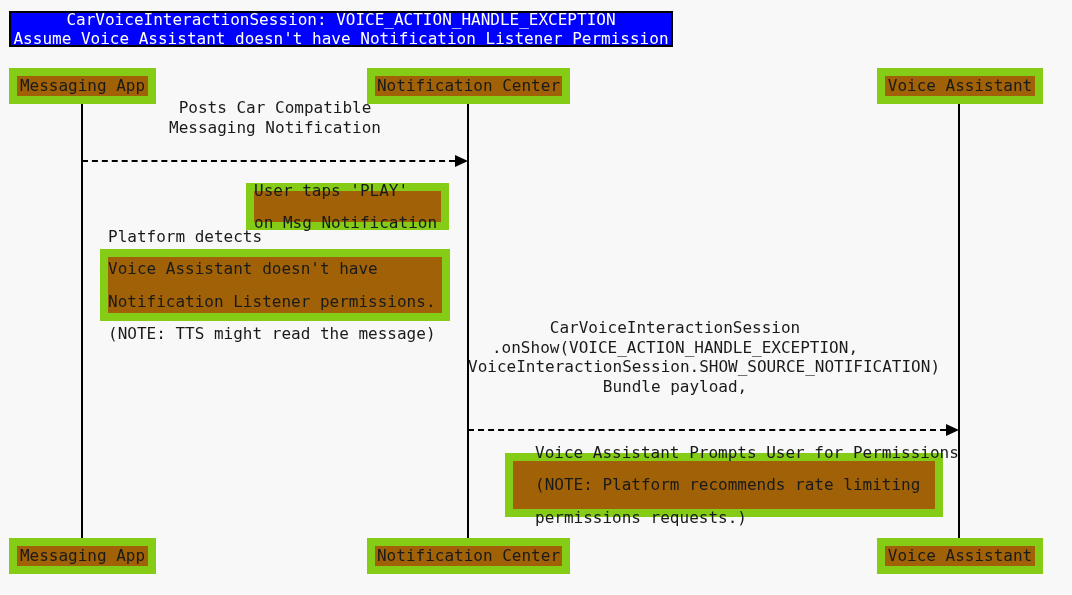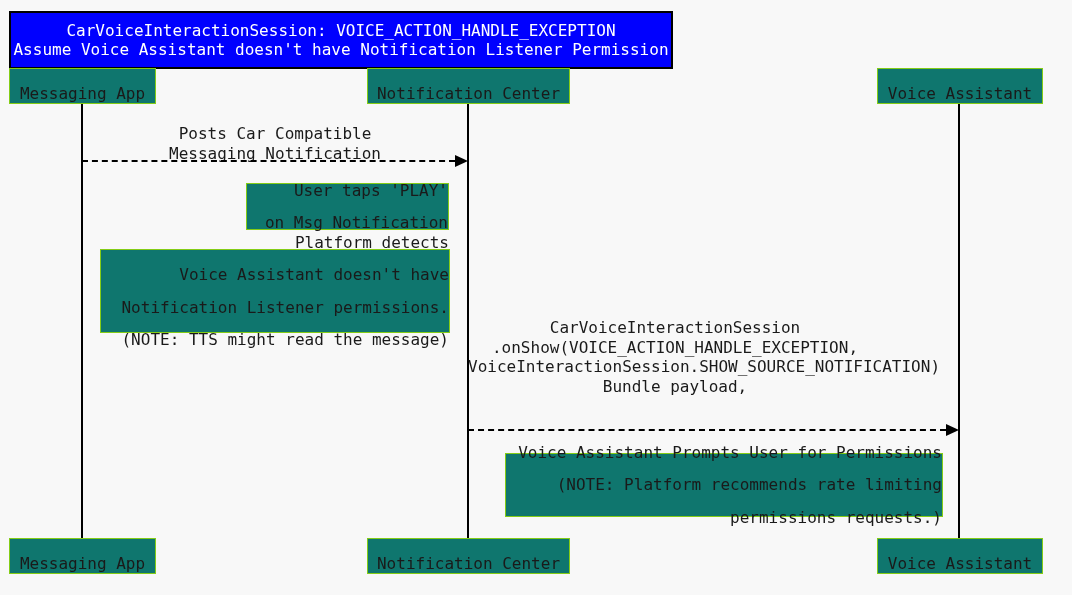--- a/index.html
+++ b/index.html
@@ -14,37 +14,37 @@
     background: #f8f8f8;
     font-family: "DejaVu Sans Mono", "Liberation Mono", monospace;
     font-size: 16px;
     line-height: 19.5px;
     color: #1a1a1a;
     overflow: hidden;
   }
   .title-box {
     position: absolute;
     left: 9px; top: 11px;
-    width: 664px; height: 58px;
+    width: 664px; height: 36px;
     box-sizing: border-box;
     background: #0000ff;
     border: 2px solid #000;
     color: #ffffff;
     text-align: center;
     display: flex;
     flex-direction: column;
     justify-content: center;
   }
   .box {
     position: absolute;
     box-sizing: border-box;
-    background: #0f766e;
-    border: 1px solid #84cc16;
+    background: #a16207;
+    border: 8px solid #84cc16;
     display: flex;
-    align-items: flex-end;
+    align-items: flex-start;
     justify-content: center;
   }
   .actor { height: 36px; white-space: nowrap; }
   .note {
     flex-direction: column;
     text-align: center;
     white-space: nowrap;
     gap: 13px;
   }
   .lifeline {
@@ -89,33 +89,33 @@
     <span>Notification Center</span>
   </div>
   <div class="box actor" style="left:877px; top:68px; width:166px;">
     <span>Voice Assistant</span>
   </div>
 
   <div class="lifeline" style="left:81px;"></div>
   <div class="lifeline" style="left:467px;"></div>
   <div class="lifeline" style="left:958px;"></div>
 
-  <div class="msg-label" style="left:82px; top:124px; width:386px;">
+  <div class="msg-label" style="left:82px; top:98px; width:386px;">
     <div>Posts Car Compatible</div>
     <div>Messaging Notification</div>
   </div>
   <div class="dash" style="left:82px; top:160px; width:373px;"></div>
   <div class="head" style="left:455px; top:155px;"></div>
 
   <div class="box note" style="left:246px; top:183px; width:203px; height:47px;">
     <div>User taps 'PLAY'</div>
     <div>on Msg Notification</div>
   </div>
 
-  <div class="box note" style="left:100px; top:249px; width:350px; height:84px;">
+  <div class="box note" style="left:100px; top:249px; width:350px; height:72px;">
     <div>Platform detects</div>
     <div>Voice Assistant doesn't have</div>
     <div>Notification Listener permissions.</div>
     <div>(NOTE: TTS might read the message)</div>
   </div>
 
   <div class="msg-label" style="left:468px; top:318px; width:414px;">
     <div>CarVoiceInteractionSession</div>
     <div>.onShow(VOICE_ACTION_HANDLE_EXCEPTION,</div>
     <div>VoiceInteractionSession.SHOW_SOURCE_NOTIFICATION)</div>

